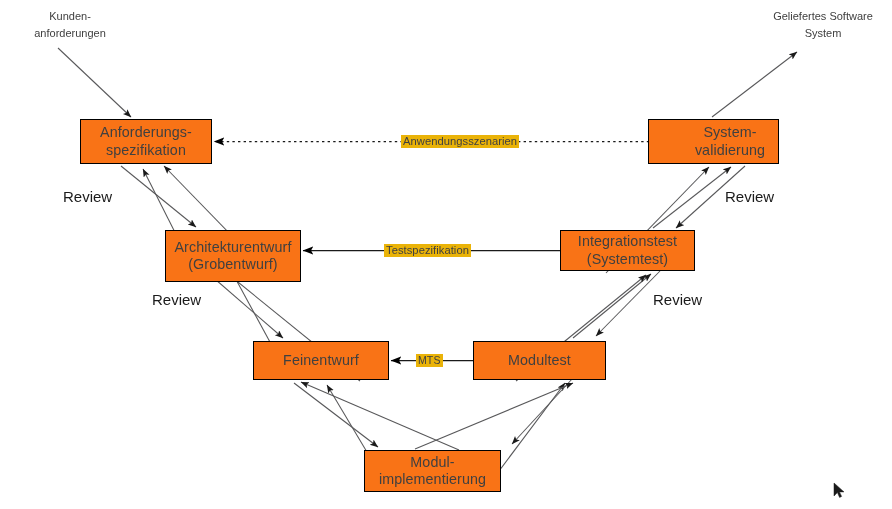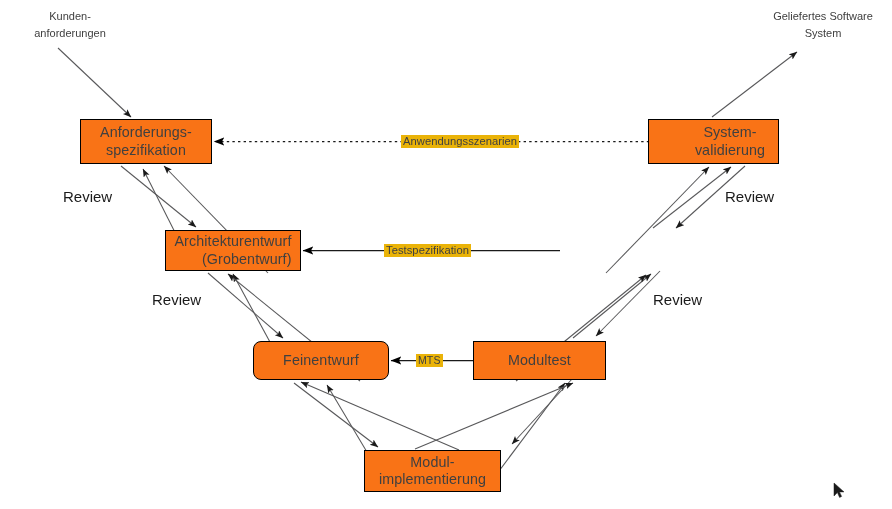--- a/index.html
+++ b/index.html
@@ -95,23 +95,25 @@
 
   <div class="ext-label" style="left:6px;top:8px;width:128px;">Kunden-
 anforderungen</div>
   <div class="ext-label" style="left:756px;top:8px;width:134px;">Geliefertes Software
 System</div>
 
   <div class="node" style="left:80px;top:119px;width:132px;height:45px;">Anforderungs-
 spezifikation</div>
   <div class="node" style="left:648px;top:119px;width:131px;height:45px;padding-left:33px;">System-
 validierung</div>
-  <div class="node" style="left:165px;top:230px;width:136px;height:41px;text-align:right;">Architekturentwurf
+  <div class="node" style="left:165px;top:230px;width:136px;height:52px;">Architekturentwurf
 (Grobentwurf)</div>
-  <div class="node" style="left:253px;top:341px;width:136px;height:39px;border-radius:8px;">Feinentwurf</div>
+  <div class="node" style="left:560px;top:230px;width:135px;height:41px;">Integrationstest
+(Systemtest)</div>
+  <div class="node" style="left:253px;top:341px;width:136px;height:39px;">Feinentwurf</div>
   <div class="node" style="left:364px;top:450px;width:137px;height:42px;">Modul-
 implementierung</div>
   <div class="node" style="left:473px;top:341px;width:133px;height:39px;">Modultest</div>
 
   <div class="edge-label" style="left:401px;top:135px;">Anwendungsszenarien</div>
   <div class="edge-label" style="left:384px;top:244px;">Testspezifikation</div>
   <div class="edge-label small" style="left:416px;top:354px;">MTS</div>
 
   <div class="review" style="left:63px;top:188px;">Review</div>
   <div class="review" style="left:725px;top:188px;">Review</div>

